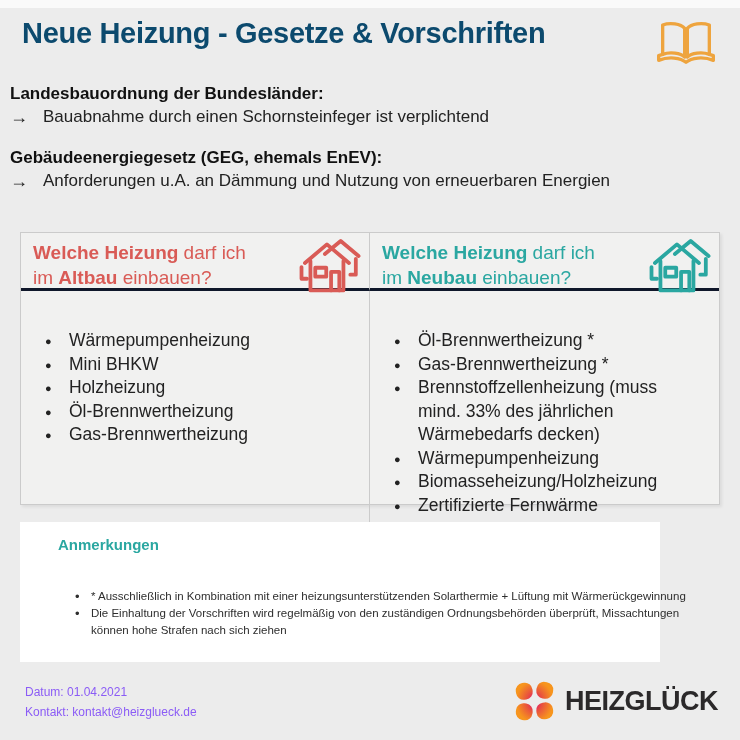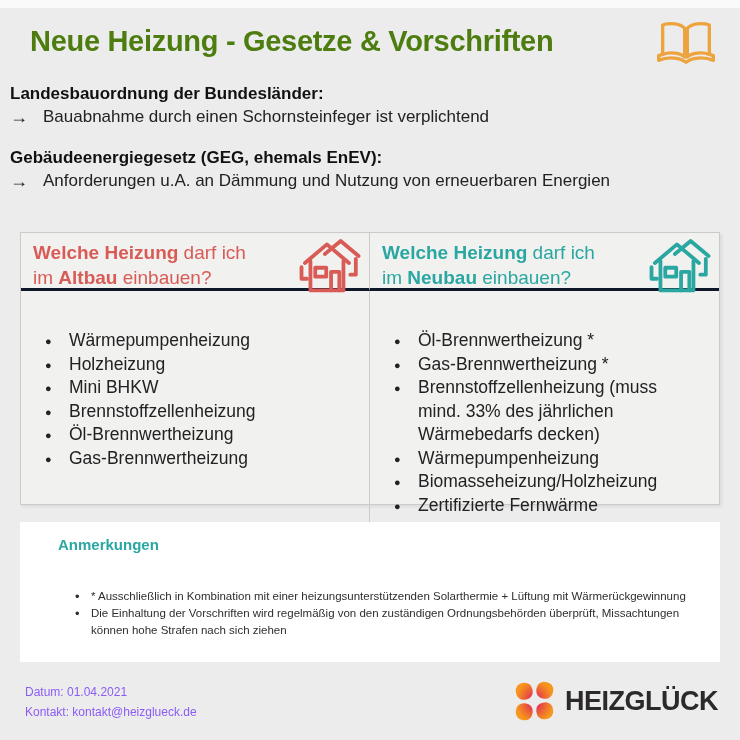--- a/index.html
+++ b/index.html
@@ -10,22 +10,22 @@
     background: #ececec;
   }
   .canvas {
     position: relative; width: 740px; height: 740px;
     background: #ececec; overflow: hidden; color: #1e1e1e;
   }
   .top-strip { position: absolute; top: 0; left: 0; width: 100%; height: 8px; background: #fafafa; }
 
   
   .page-title {
-    position: absolute; left: 22px; top: 17px; margin: 8px;
-    font-size: 29px; font-weight: bold; color: #4d7c0f; letter-spacing: -0.3px;
+    position: absolute; left: 22px; top: 17px; margin: 0;
+    font-size: 29px; font-weight: bold; color: #0c4a6e; letter-spacing: -0.3px;
   }
   .book { position: absolute; left: 654px; top: 13px; width: 64px; height: 64px; color: #eea43e; }
   .book svg { width: 100%; height: 100%; }
 
   
   .laws { position: absolute; left: 10px; top: 84px; width: 692px; }
   .law h2 { margin: 0 0 3px 0; font-size: 17px; font-weight: bold; color: #111; }
   .law-line { display: flex; gap: 15px; font-size: 17px; color: #222; margin: 0 0 21px 0; }
   .arrow { font-weight: bold; font-size: 18px; line-height: 20px; }
 
@@ -43,21 +43,21 @@
   .head-right { color: #2aa7a1; }
   .house { position: absolute; right: 7px; top: 2px; width: 66px; height: 60px; }
   .house svg { width: 100%; height: 100%; }
   .body-left { border-right: 1px solid #cbcbcb; }
   .heat-body { padding: 22px 12px 0 8px; }
   ul.heat { list-style: none; margin: 16px; padding: 0; font-size: 17.5px; line-height: 23.5px; color: #222; }
   ul.heat li { position: relative; padding-left: 24px; }
   ul.heat li::before { content: "●"; position: absolute; left: 0; top: 1px; font-size: 11px; }
 
   
-  .notes { position: absolute; left: 20px; top: 522px; width: 700px; height: 140px; background: #ffffff; }
+  .notes { position: absolute; left: 20px; top: 522px; width: 640px; height: 140px; background: #ffffff; }
   .notes h3 { position: absolute; left: 38px; top: 14px; margin: 0; font-size: 15px; font-weight: bold; color: #2aa7a1; }
   .notes ul {
     position: absolute; left: 55px; top: 50px; width: 620px;
     list-style: none; margin: 16px; padding: 0;
     font-size: 11.5px; line-height: 17px; color: #2e2e2e;
   }
   .notes li { position: relative; }
   .notes li::before { content: "•"; position: absolute; left: -16px; top: 0; font-size: 13px; }
 
   
@@ -128,23 +128,22 @@
           <path d="M13 39 L45 12 L77 39"></path>
           <path d="M21 36 L21 79 L69 79 L69 36"></path>
           <rect x="28" y="46" width="16" height="13"></rect>
           <path d="M51 79 L51 52 L63 52 L63 79"></path>
         </svg>
       </span>
     </div>
     <div class="cell heat-body body-left">
       <ul class="heat">
         <li>Wärmepumpenheizung</li>
+        <li>Mini BHKW</li>
         <li>Holzheizung</li>
-        <li>Mini BHKW</li>
-        <li>Brennstoffzellenheizung</li>
         <li>Öl-Brennwertheizung</li>
         <li>Gas-Brennwertheizung</li>
       </ul>
     </div>
     <div class="cell heat-body">
       <ul class="heat">
         <li>Öl-Brennwertheizung *</li>
         <li>Gas-Brennwertheizung *</li>
         <li>Brennstoffzellenheizung (muss mind. 33% des jährlichen Wärmebedarfs decken)</li>
         <li>Wärmepumpenheizung</li>

